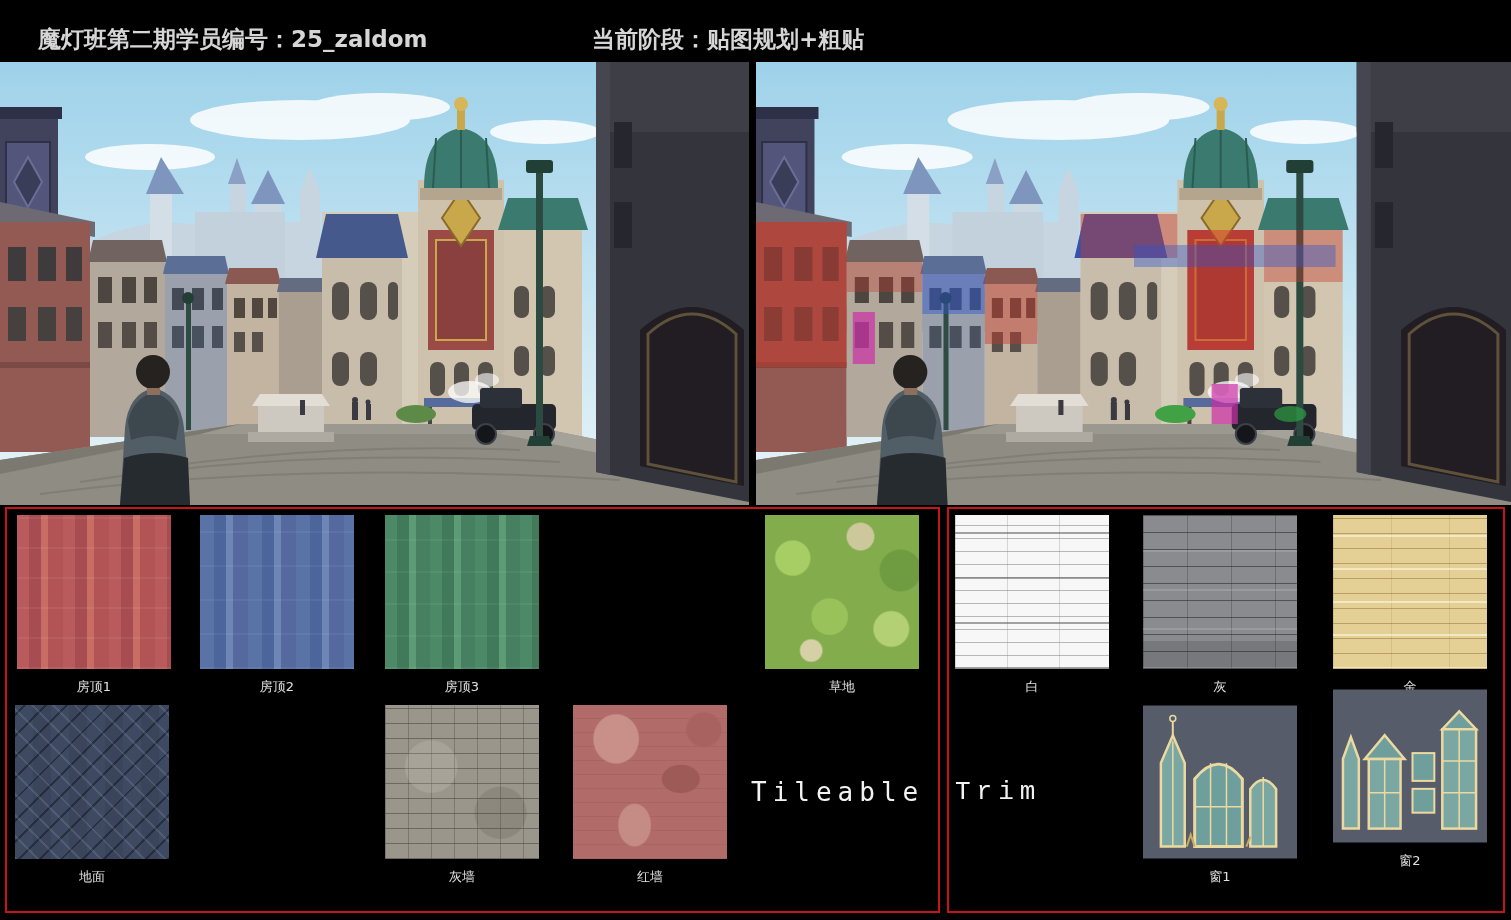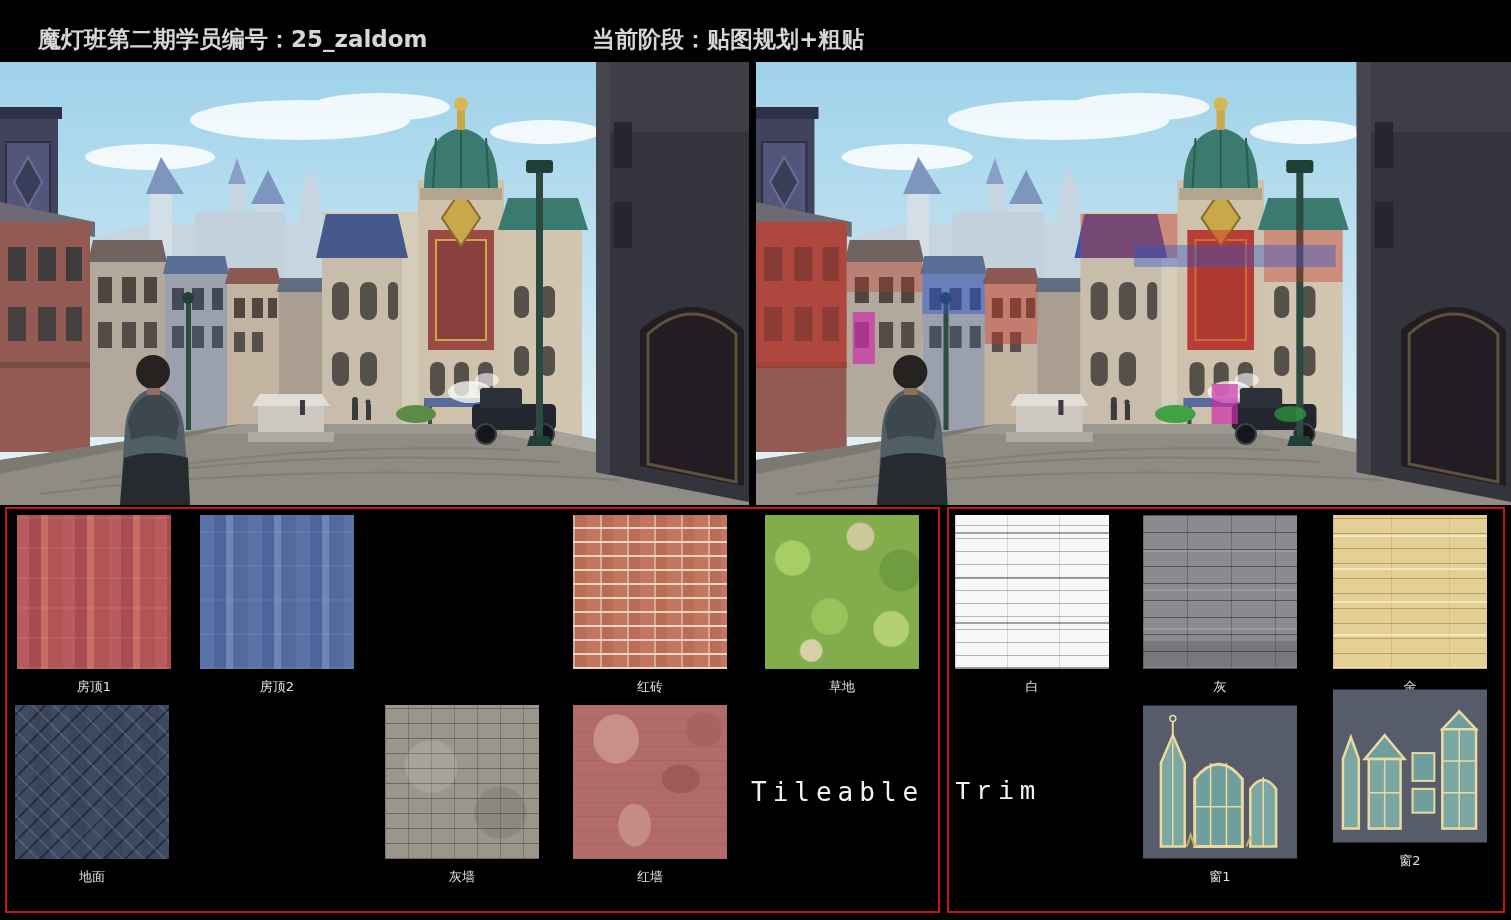--- a/index.html
+++ b/index.html
@@ -293,23 +293,23 @@
 
   <section class="panel panel-tileable">
     <figure class="tile" style="left:10px;top:6px">
       <div class="tex tex-roof1"></div>
       <figcaption class="tile-label">房顶1</figcaption>
     </figure>
     <figure class="tile" style="left:193px;top:6px">
       <div class="tex tex-roof2"></div>
       <figcaption class="tile-label">房顶2</figcaption>
     </figure>
-    <figure class="tile" style="left:566px;top:6px">
-      <div class="tex tex-brick"></div>
-      <figcaption class="tile-label">红砖</figcaption>
+    <figure class="tile" style="left:378px;top:6px">
+      <div class="tex tex-roof3"></div>
+      <figcaption class="tile-label">房顶3</figcaption>
     </figure>
     <figure class="tile" style="left:8px;top:196px">
       <div class="tex tex-ground"></div>
       <figcaption class="tile-label">地面</figcaption>
     </figure>
 
     <figure class="tile" style="left:758px;top:6px">
       <div class="tex tex-grass"></div>
       <figcaption class="tile-label">草地</figcaption>
     </figure>

